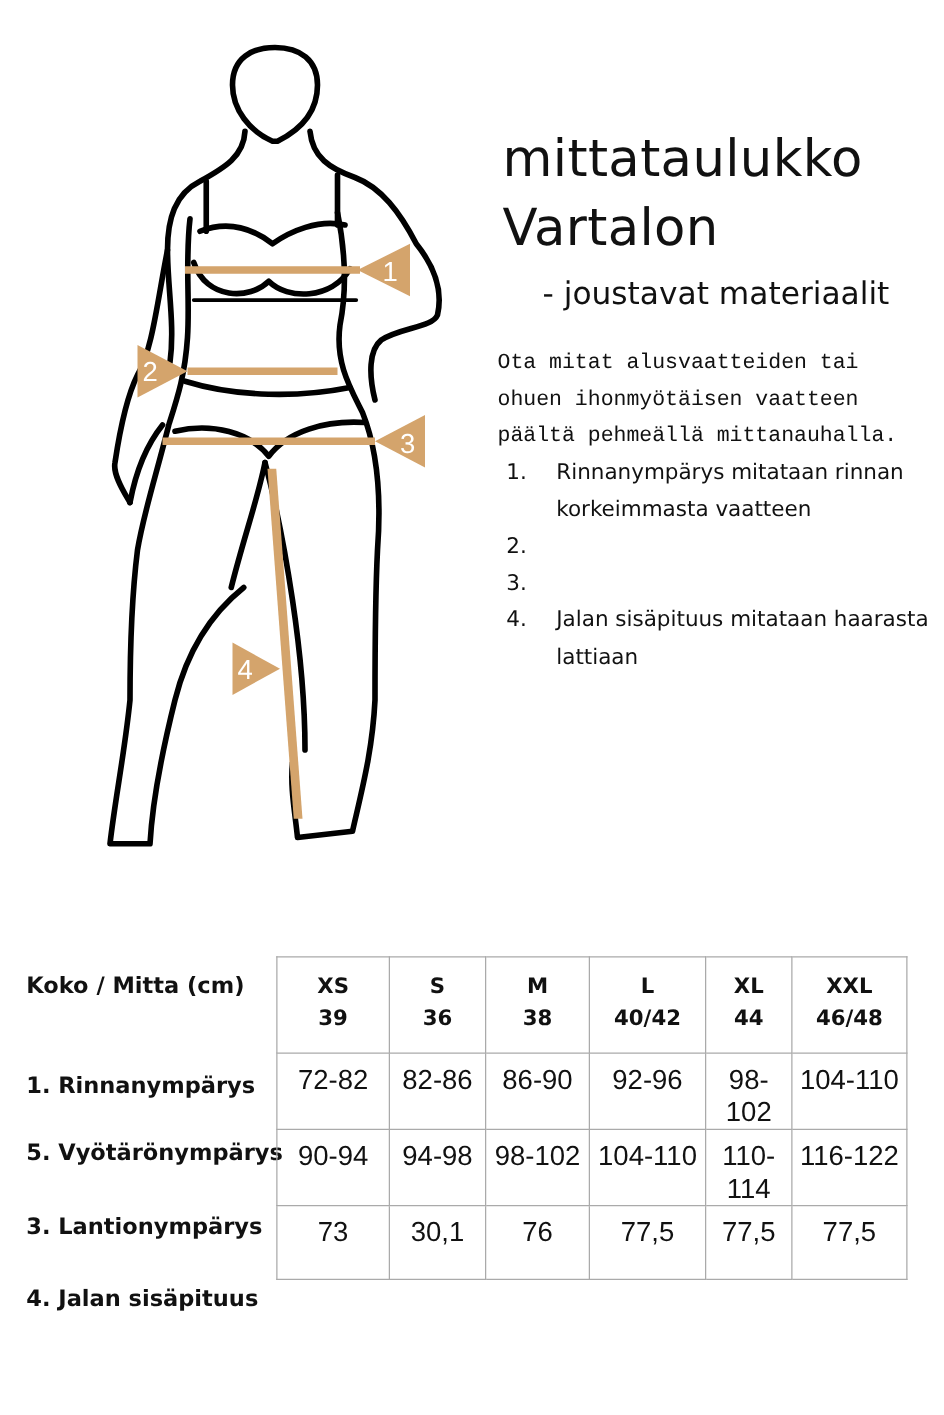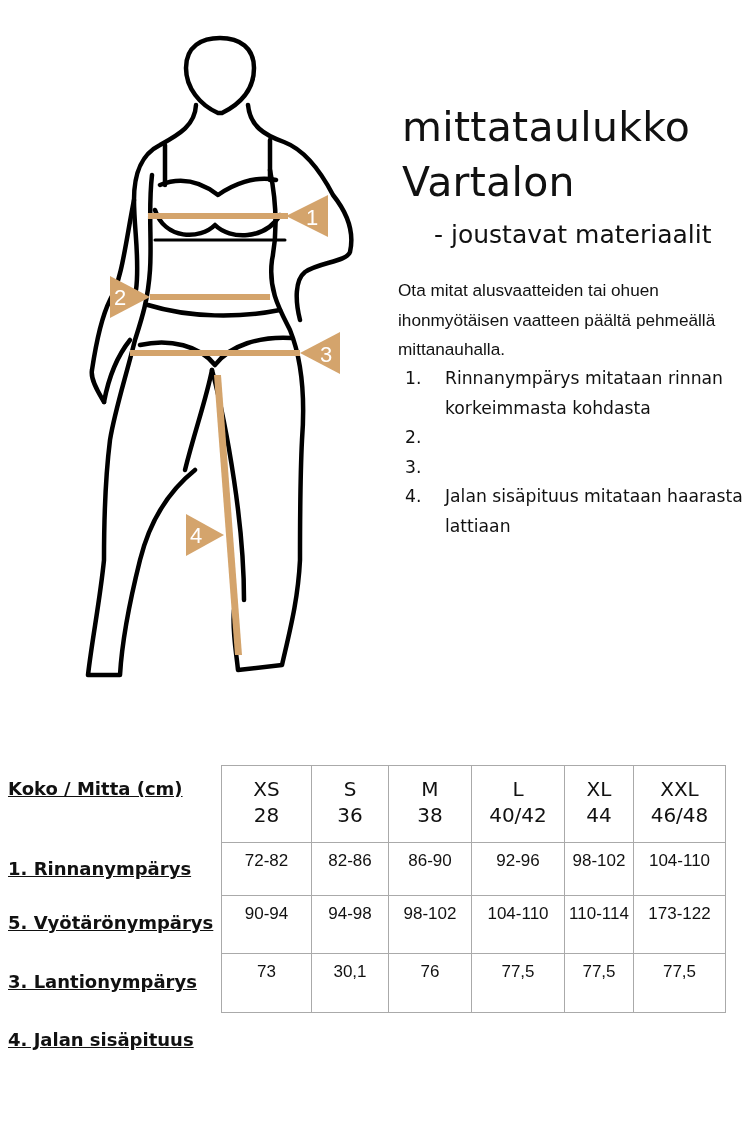--- a/index.html
+++ b/index.html
@@ -4,33 +4,33 @@
 <style>
   html, body { margin: 0; padding: 0; background: #ffffff; }
   body { width: 755px; height: 1132px; position: relative; overflow: hidden;
          font-family: "Liberation Sans", sans-serif; color: #111; }
   .figure { position: absolute; left: 0; top: 0; width: 390px; height: 700px; }
   .title { position: absolute; left: 402px; top: 100px; font-family: "DejaVu Sans", sans-serif;
            font-size: 41px; line-height: 55px; font-weight: 400; letter-spacing: 0.3px; }
   .subtitle { position: absolute; left: 402px; top: 217px; font-family: "DejaVu Sans", sans-serif;
               font-size: 25px; line-height: 36px; margin-left: 32px; }
   .intro { position: absolute; left: 398px; top: 276px; width: 350px;
-           font-family: Liberation Sans, sans-serif; font-size: 17.2px; line-height: 29.5px; }
+           font-family: Liberation Mono, monospace; font-size: 17.2px; line-height: 29.5px; }
   .steps { position: absolute; left: 398px; top: 364px; width: 355px; margin: 0; padding: 0; list-style: none;
            font-family: "DejaVu Sans", sans-serif; font-size: 17.2px; line-height: 29.5px; }
   .steps li { display: flex; }
   .steps .num { width: 47px; flex: none; padding-left: 7px; box-sizing: border-box; }
   .steps .txt { flex: 1; }
   table.sizes { position: absolute; left: 221px; top: 765px; border-collapse: collapse; }
   table.sizes td { border: 1.5px solid #aaa; text-align: center; vertical-align: top; padding: 0; }
-  table.sizes td.h { font-family: "DejaVu Sans", sans-serif; font-weight: normal; font-size: 20px;
+  table.sizes td.h { font-family: "DejaVu Sans", sans-serif; font-weight: bold; font-size: 17px;
                      line-height: 26px; padding-top: 10px; height: 77px; box-sizing: border-box; }
-  table.sizes td.v { font-size: 17px; padding-top: 8px; box-sizing: border-box; }
-  .rl { position: absolute; left: 8px; font-family: "DejaVu Sans", sans-serif; font-weight: bold;
-        font-size: 18px; white-space: nowrap; text-decoration: underline; }
+  table.sizes td.v { font-size: 22px; padding-top: 8px; box-sizing: border-box; }
+  .rl { position: absolute; left: 21px; font-family: "DejaVu Sans", sans-serif; font-weight: bold;
+        font-size: 18px; white-space: nowrap; }
 </style>
 </head>
 <body>
 
 <svg class="figure" viewBox="0 0 390 700">
   <g fill="none" stroke="#000" stroke-width="4.5" stroke-linecap="round" stroke-linejoin="round">
 
     <path d="M218,113 C200,105 186,88 186,68 C186,46 202,38 220,38 C240,38 254,48 254,68 C254,90 240,104 222,113 Z"></path>
 
     <path d="M196,105 C195,125 180,134 160,145 C140,155 134,175 134,200 C134,230 140,260 136,290"></path>
@@ -81,21 +81,21 @@
   <div>mittataulukko</div>
   <div>Vartalon</div>
 </div>
 <div class="subtitle">- joustavat materiaalit</div>
 
 <div class="intro">Ota mitat alusvaatteiden tai ohuen ihonmyötäisen vaatteen päältä pehmeällä mittanauhalla.</div>
 
 <ol class="steps">
   <li>
     <span class="num">1.</span>
-    <span class="txt">Rinnanympärys mitataan rinnan korkeimmasta kohdasta</span>
+    <span class="txt">Rinnanympärys mitataan rinnan korkeimmasta vaatteen</span>
   </li>
   <li>
     <span class="num">2.</span>
   </li>
   <li>
     <span class="num">3.</span>
   </li>
   <li>
     <span class="num">4.</span>
     <span class="txt">Jalan sisäpituus  mitataan haarasta lattiaan</span>
@@ -106,21 +106,21 @@
 <div class="rl" style="top:858px">1. Rinnanympärys</div>
 <div class="rl" style="top:912px">5. Vyötärönympärys</div>
 <div class="rl" style="top:971px">3. Lantionympärys</div>
 <div class="rl" style="top:1029px">4. Jalan sisäpituus</div>
 
 <table class="sizes">
   <tbody>
       <tr>
     <td class="h" style="width:90px">
           <div>XS</div>
-          <div>28</div>
+          <div>39</div>
         </td>
     <td class="h" style="width:77px">
           <div>S</div>
           <div>36</div>
         </td>
     <td class="h" style="width:83px">
           <div>M</div>
           <div>38</div>
         </td>
     <td class="h" style="width:93px">
@@ -143,21 +143,21 @@
     <td class="v">92-96</td>
     <td class="v">98-102</td>
     <td class="v">104-110</td>
   </tr>
   <tr style="height:58px">
     <td class="v">90-94</td>
     <td class="v">94-98</td>
     <td class="v">98-102</td>
     <td class="v">104-110</td>
     <td class="v">110-114</td>
-    <td class="v">173-122</td>
+    <td class="v">116-122</td>
   </tr>
   <tr style="height:59px">
     <td class="v">73</td>
     <td class="v">30,1</td>
     <td class="v">76</td>
     <td class="v">77,5</td>
     <td class="v">77,5</td>
     <td class="v">77,5</td>
   </tr>
 </tbody>

